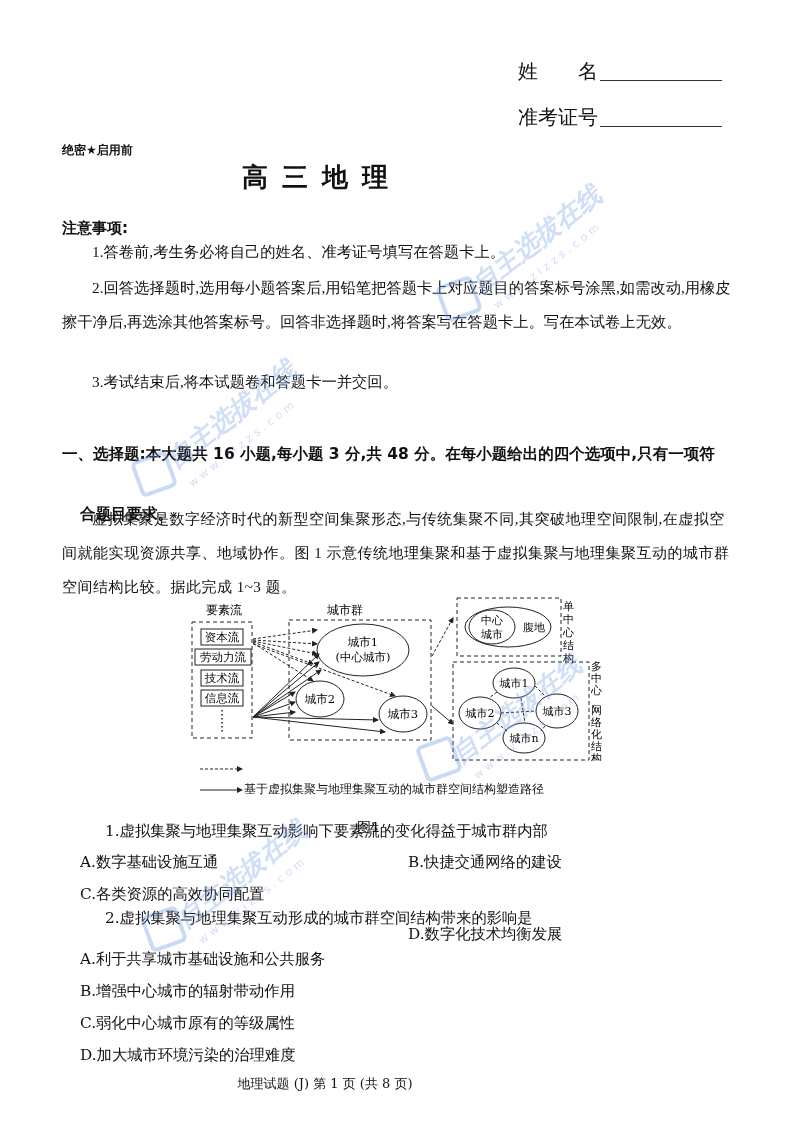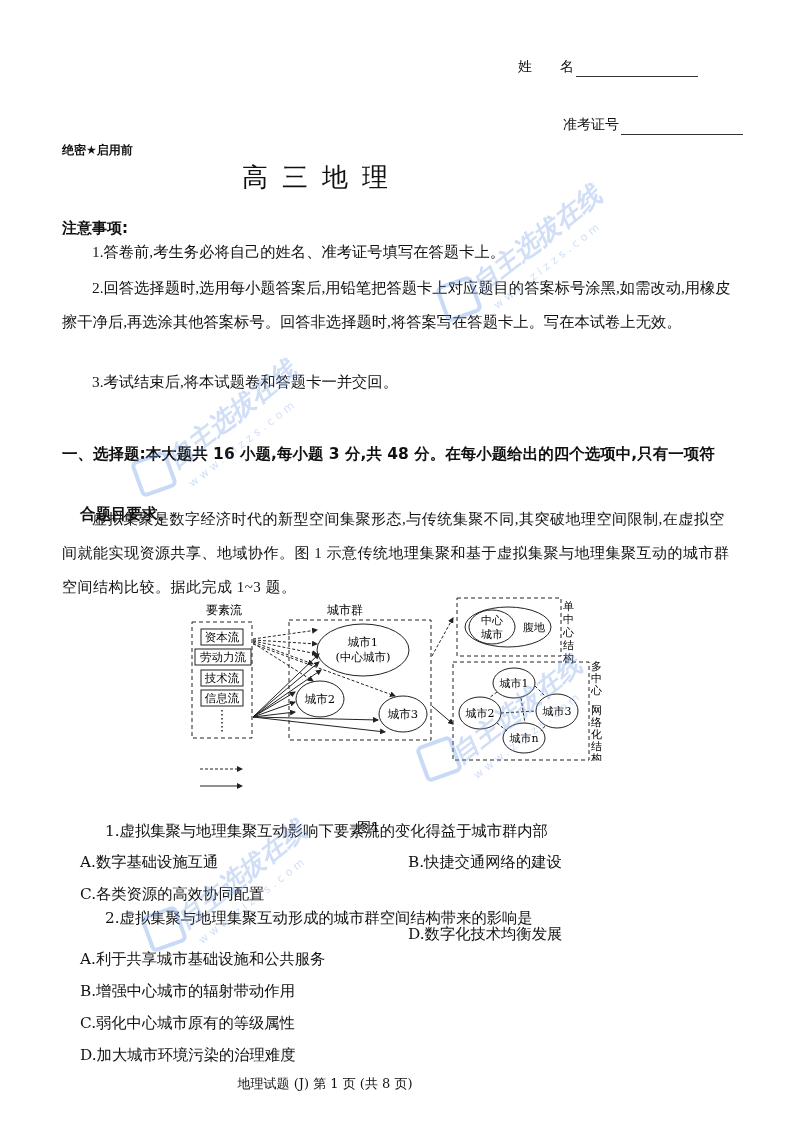--- a/index.html
+++ b/index.html
@@ -3,24 +3,24 @@
   <meta charset="utf-8">
   <style>
     html, body { margin: 0; padding: 0; background: #ffffff; }
     body {
       width: 794px; height: 1123px; position: relative; overflow: hidden;
       font-family: "DejaVu Serif", "Liberation Serif", serif;
       color: #111;
     }
     .abs { position: absolute; }
     .sans { font-family: "DejaVu Sans", "Liberation Sans", sans-serif; }
-    .field-row { position: absolute; left: 518px; font-size: 14px; display: flex; align-items: flex-start; }
+    .field-row { position: absolute; left: 518px; font-size: 20px; display: flex; align-items: center; }
     .field-line { display: inline-block; width: 122px; border-bottom: 1px solid #333; height: 18px; margin-left: 2px; }
     .secret { left: 62px; top: 142px; font-size: 12px; font-weight: bold; }
-    .title { left: 0; width: 644px; top: 160px; text-align: center; font-size: 26px; font-weight: normal; letter-spacing: 14px; }
+    .title { left: 0; width: 644px; top: 160px; text-align: center; font-size: 26px; font-weight: bold; letter-spacing: 14px; }
     .notice-h { left: 62px; top: 219px; font-size: 15px; font-weight: bold; }
     .para { position: absolute; left: 62px; width: 670px; font-size: 15.3px; line-height: 32px; font-family: Liberation Serif, serif; }
     .indent { text-indent: 30px; }
     .sec-head { left: 62px; top: 438px; width: 670px; font-size: 15.5px; font-weight: bold; line-height: 32px; }
     .sec-head .cont { display: block; padding-left: 18px; margin-top: 28px; }
     .stem { font-size: 15px; letter-spacing: 0.5px; }
     .q { position: absolute; left: 62px; font-size: 15.3px; margin-left: 43px; }
     .opt { position: absolute; font-size: 15.3px; }
     .legend { position: absolute; left: 200px; font-size: 12px; display: flex; align-items: center; }
     .figlabel { position: absolute; left: 357px; top: 819px; font-size: 14px; }
@@ -30,21 +30,21 @@
     .wm-logo { position: absolute; width: 30px; height: 30px; border: 4px solid rgba(100,150,230,0.35); border-radius: 6px; transform: rotate(-20deg); pointer-events: none; }
     svg text { font-family: "DejaVu Serif", "Liberation Serif", serif; }
   </style>
 </head>
 <body>
 
 <div class="field-row" style="top:58px;">
   <span style="white-space:pre;">姓　　名</span>
   <span class="field-line"></span>
 </div>
-<div class="field-row" style="top:116px;margin-left:45px;">
+<div class="field-row" style="top:104px;">
   <span>准考证号</span>
   <span class="field-line"></span>
 </div>
 
 <div class="abs secret sans">绝密★启用前</div>
 <div class="abs title sans">高三地理</div>
 
 <div class="abs notice-h sans">注意事项:</div>
 <div class="para indent" style="top:236px;">1.答卷前,考生务必将自己的姓名、准考证号填写在答题卡上。</div>
 <div class="para indent" style="top:271px;line-height:34px;">2.回答选择题时,选用每小题答案后,用铅笔把答题卡上对应题目的答案标号涂黑,如需改动,用橡皮擦干净后,再选涂其他答案标号。回答非选择题时,将答案写在答题卡上。写在本试卷上无效。</div>
@@ -145,20 +145,21 @@
   <svg width="44" height="10">
       <line x1="0" y1="5" x2="38" y2="5" stroke="#222" stroke-dasharray="3,2"></line>
       <path d="M37,2 L43,5 L37,8 z" fill="#222"></path>
     </svg>
 </div>
 <div class="legend sans" style="top:781px;">
   <svg width="44" height="10">
       <line x1="0" y1="5" x2="38" y2="5" stroke="#222"></line>
       <path d="M37,2 L43,5 L37,8 z" fill="#222"></path>
     </svg>
+  <span>基于虚拟集聚与地理集聚互动的城市群空间结构塑造路径</span>
 </div>
 <div class="figlabel sans">图1</div>
 
 <div class="q" style="top:821px;">1.虚拟集聚与地理集聚互动影响下要素流的变化得益于城市群内部</div>
 <div class="opt" style="left:80px;top:852px;">A.数字基础设施互通</div>
 <div class="opt" style="left:408px;top:852px;">B.快捷交通网络的建设</div>
 <div class="opt" style="left:80px;top:884px;">C.各类资源的高效协同配置</div>
 <div class="opt" style="left:408px;top:924px;">D.数字化技术均衡发展</div>
 
 <div class="q" style="top:908px;">2.虚拟集聚与地理集聚互动形成的城市群空间结构带来的影响是</div>

